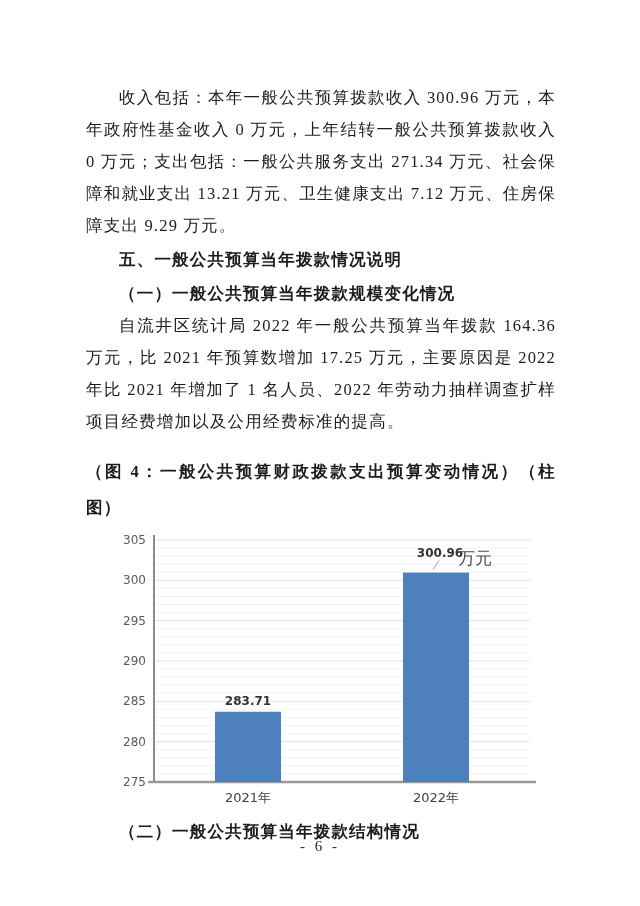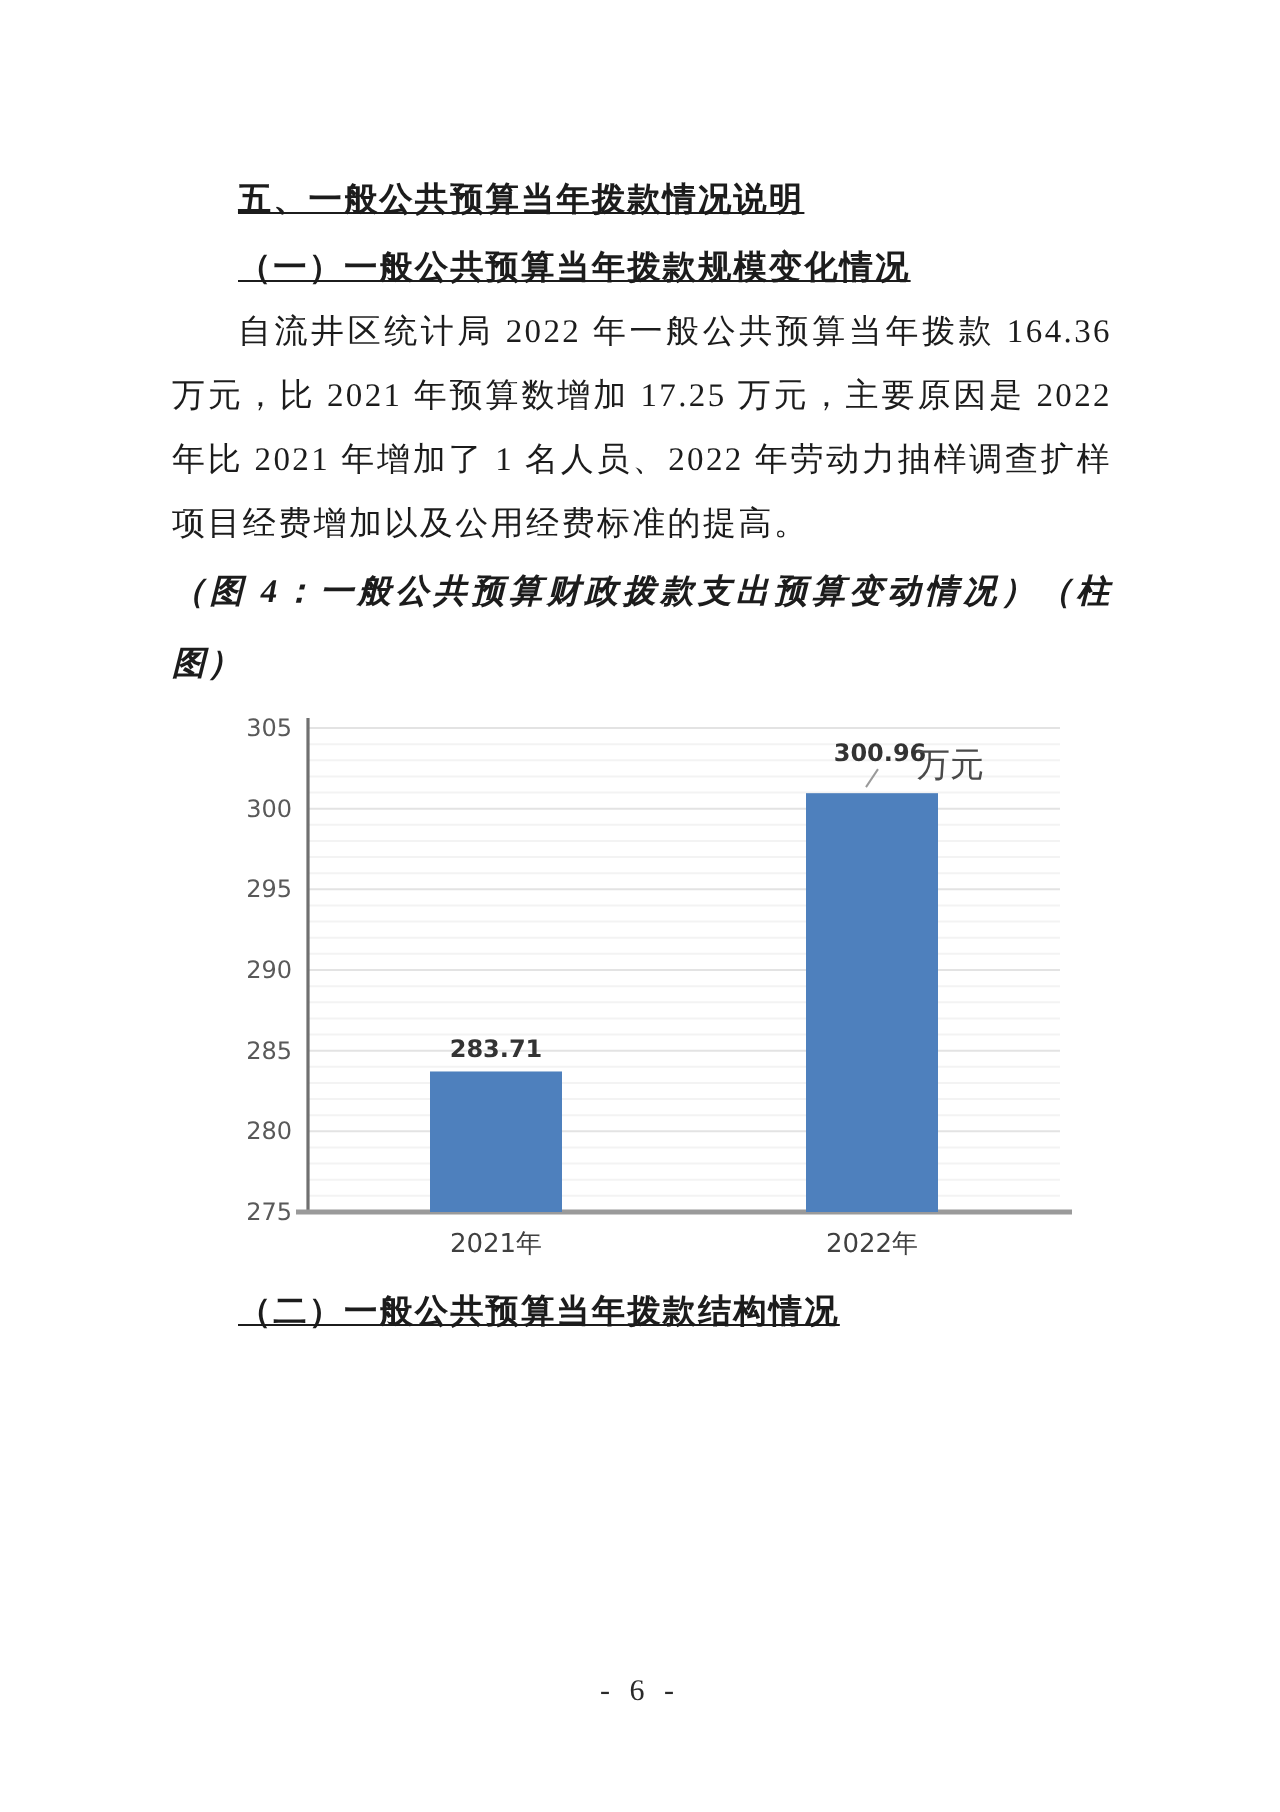--- a/index.html
+++ b/index.html
@@ -12,22 +12,22 @@
   .content{padding:82px 84px 0 86px;}
   .body-text{
     margin:0;
     font-size:16.5px;
     line-height:32px;
     letter-spacing:1.2px;
     text-align:justify;
     text-justify:inter-ideograph;
   }
   .indent{text-indent:2em;}
-  .heading{font-weight:bold;margin-top:2px;text-decoration:underline;}
-  .caption{font-weight:bold;line-height:36px;margin-top:0;font-style:italic;}
+  .heading{font-weight:bold;margin-top:2px;}
+  .caption{font-weight:bold;line-height:36px;margin-top:16px;}
   .sub2{margin-top:6px;}
   figure{margin:4px 0 0 24px;padding:0;}
   svg.chart{
     display:block;
     font-family:"DejaVu Sans","Liberation Sans",sans-serif;
   }
   .page-number{
     position:absolute;
     left:0;top:838px;width:640px;
     text-align:center;
@@ -35,20 +35,21 @@
     letter-spacing:3px;
     color:#2a2a2a;
   }
 </style>
 </head>
 <body>
 
 <div class="doc-page">
   <div class="content">
 
+    <p class="body-text indent">收入包括：本年一般公共预算拨款收入 300.96 万元，本年政府性基金收入 0 万元，上年结转一般公共预算拨款收入 0 万元；支出包括：一般公共服务支出 271.34 万元、社会保障和就业支出 13.21 万元、卫生健康支出 7.12 万元、住房保障支出 9.29 万元。</p>
 
     <p class="body-text indent heading">五、一般公共预算当年拨款情况说明</p>
 
     <p class="body-text indent heading">（一）一般公共预算当年拨款规模变化情况</p>
 
     <p class="body-text indent">自流井区统计局 2022 年一般公共预算当年拨款 164.36 万元，比 2021 年预算数增加 17.25 万元，主要原因是 2022 年比 2021 年增加了 1 名人员、2022 年劳动力抽样调查扩样项目经费增加以及公用经费标准的提高。</p>
 
     <p class="body-text caption">（图 4：一般公共预算财政拨款支出预算变动情况）（柱图）</p>
 
     <figure>

